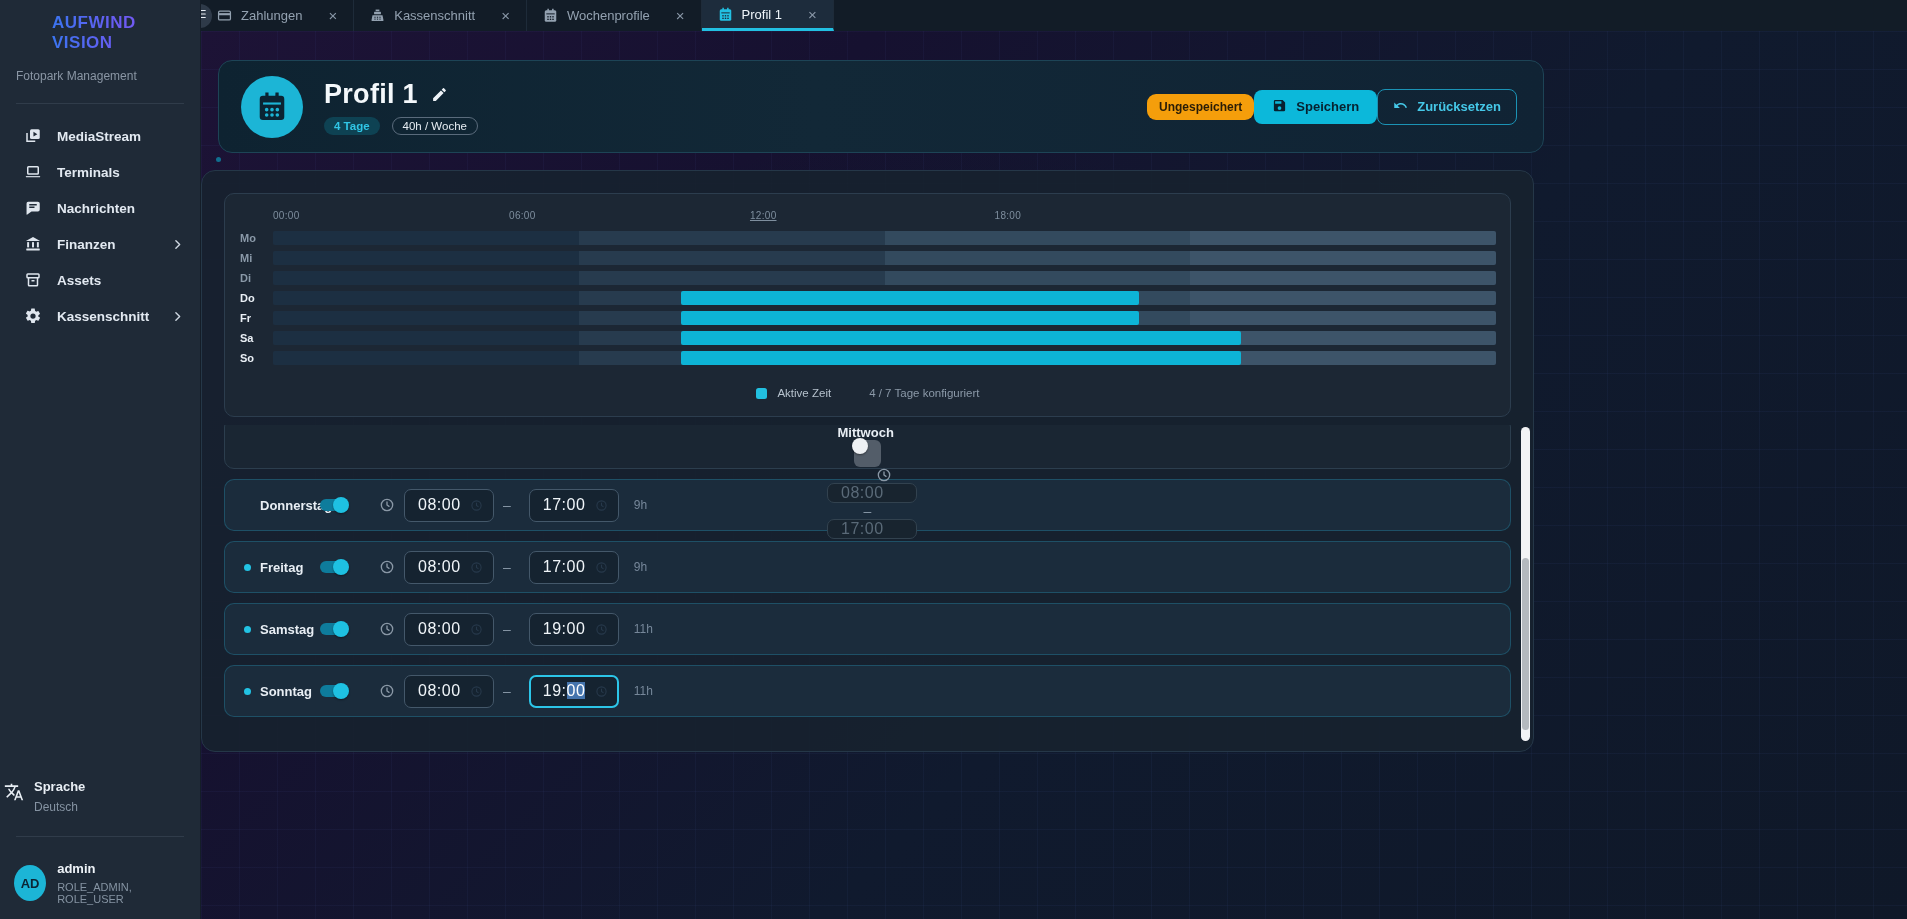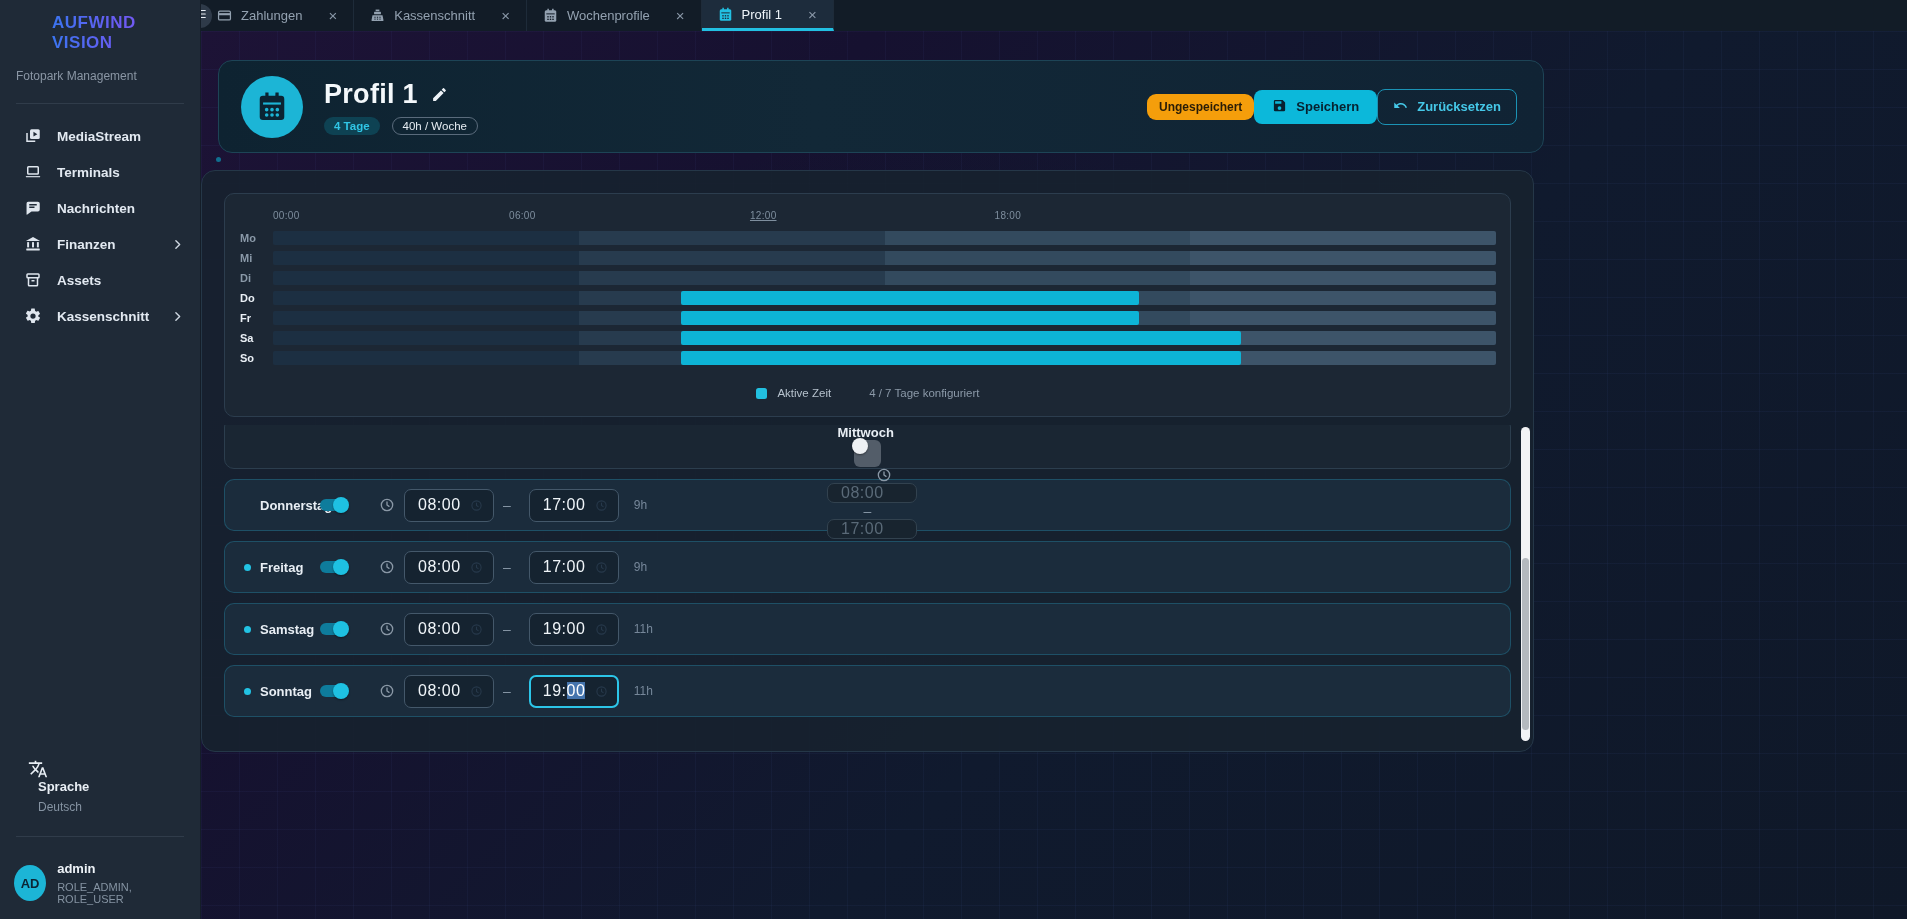--- a/index.html
+++ b/index.html
@@ -16,21 +16,21 @@
   .side-divider { height:1px; background:#303c4a; margin:20px 16px 0 16px; }
   .nav { margin-top:14px; }
   .nav-item { display:flex; align-items:center; height:36px; padding:0 16px 0 24px;
     cursor:pointer; color:#e2e9f1; }
   .nav-item .nav-icon { width:18px; height:18px; color:#dfe6ee; flex:0 0 18px; }
   .nav-icon svg { width:18px; height:18px; display:block; }
   .nav-item .nav-label { margin-left:15px; font-size:13.5px; font-weight:600; }
   .nav-item .nav-chevron { margin-left:auto; width:13px; height:13px; color:#cdd6e0; display:none; }
   .nav-chevron svg { width:13px; height:13px; display:block; }
   .sidebar-bottom { position:absolute; left:0; right:0; bottom:0; padding-bottom:14px; }
-  .lang-row { display:flex; padding:0 28px; align-items:flex-start; cursor:pointer;flex-direction:column; }
+  .lang-row { display:flex; padding:0 4px; align-items:flex-start; cursor:pointer; }
   .lang-icon { width:20px; height:20px; color:#e8eef4; margin-top:3px; }
   .lang-icon svg { width:20px; height:20px; }
   .lang-texts { margin-left:10px; }
   .lang-label { font-size:13px; font-weight:600; color:#e8eef4; }
   .lang-value { font-size:12px; color:#8593a2; margin-top:6px; }
   .bottom-divider { height:1px; background:#303c4a; margin:22px 16px 24px 16px; }
   .user-row { display:flex; align-items:center; padding:0 14px; cursor:pointer; }
   .user-avatar { width:36px; height:36px; border-radius:50%; background:#1cb5d6;
     color:#0b2433; font-size:13px; font-weight:700; display:flex; align-items:center; justify-content:center; }
   .user-texts { margin-left:11px; }

